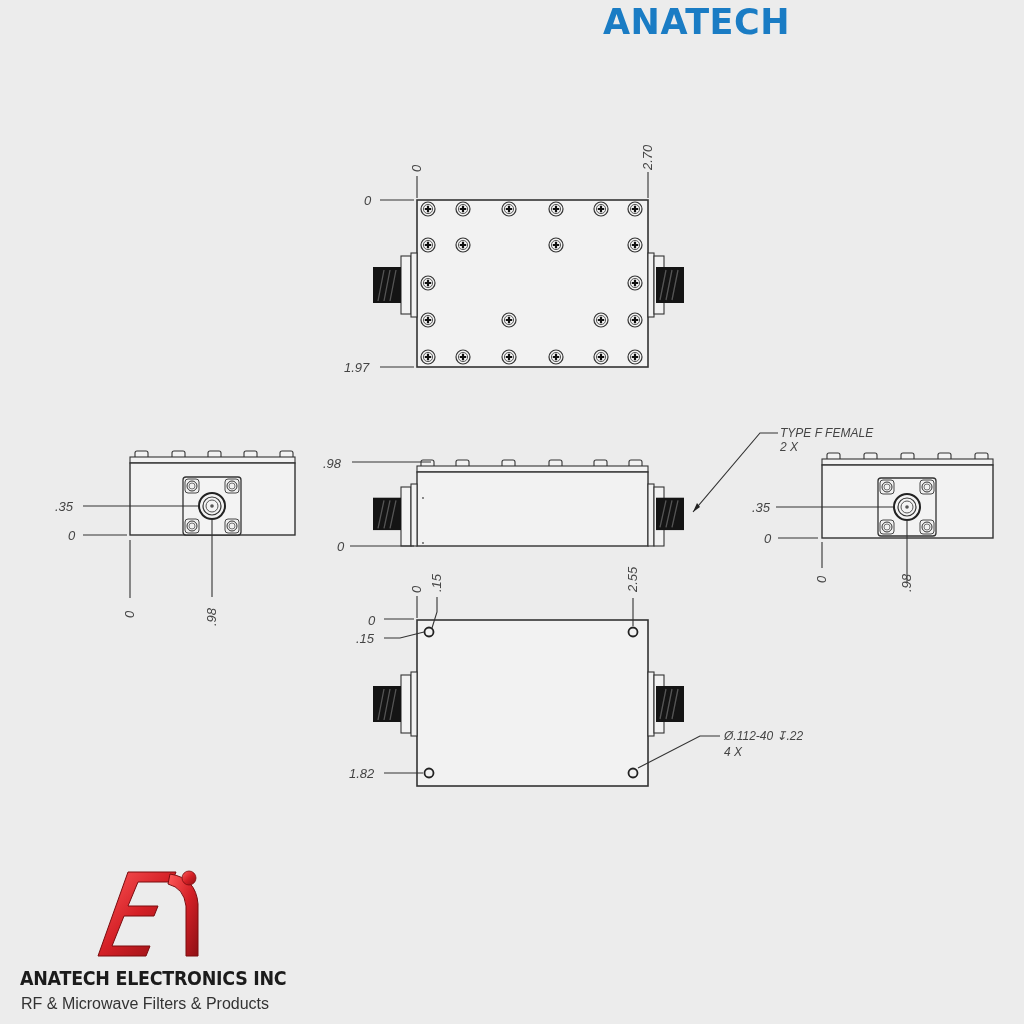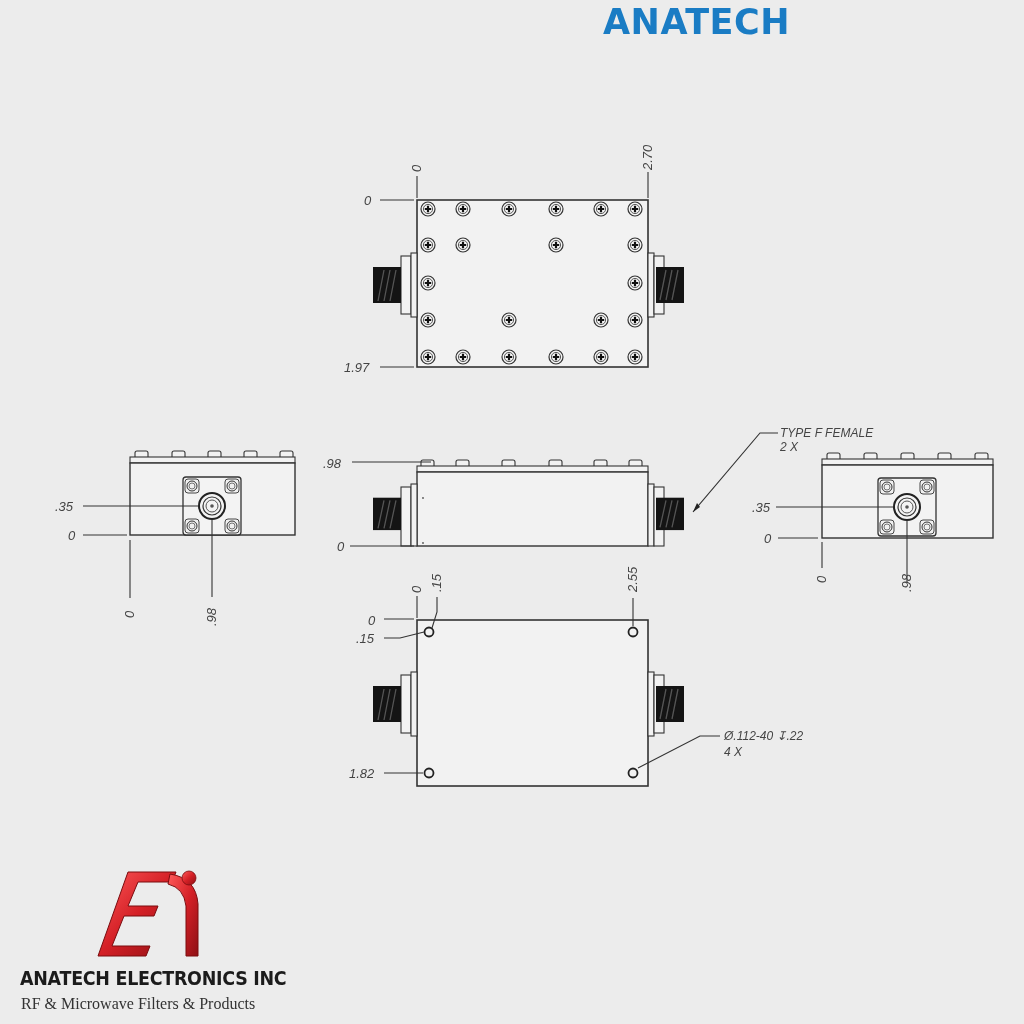--- a/index.html
+++ b/index.html
@@ -25,21 +25,21 @@
   }
   .company-name {
     position: absolute; left: 20px; top: 967px;
     font-family: "DejaVu Sans", sans-serif; font-weight: bold;
     font-size: 19px; letter-spacing: -0.3px; color: #1b1b1b;
     transform: scaleX(0.92); transform-origin: left;
     white-space: nowrap;
   }
   .company-tagline {
     position: absolute; left: 21px; top: 995px;
-    font-family: Liberation Serif, serif;
+    font-family: Liberation Sans, sans-serif;
     font-size: 16px; color: #333; white-space: nowrap;
   }
 </style>
 </head>
 <body>
 
 <div class="brand-title">ANATECH</div>
 
 <svg class="drawing" width="1024" height="1024" viewBox="0 0 1024 1024">
   <defs>

